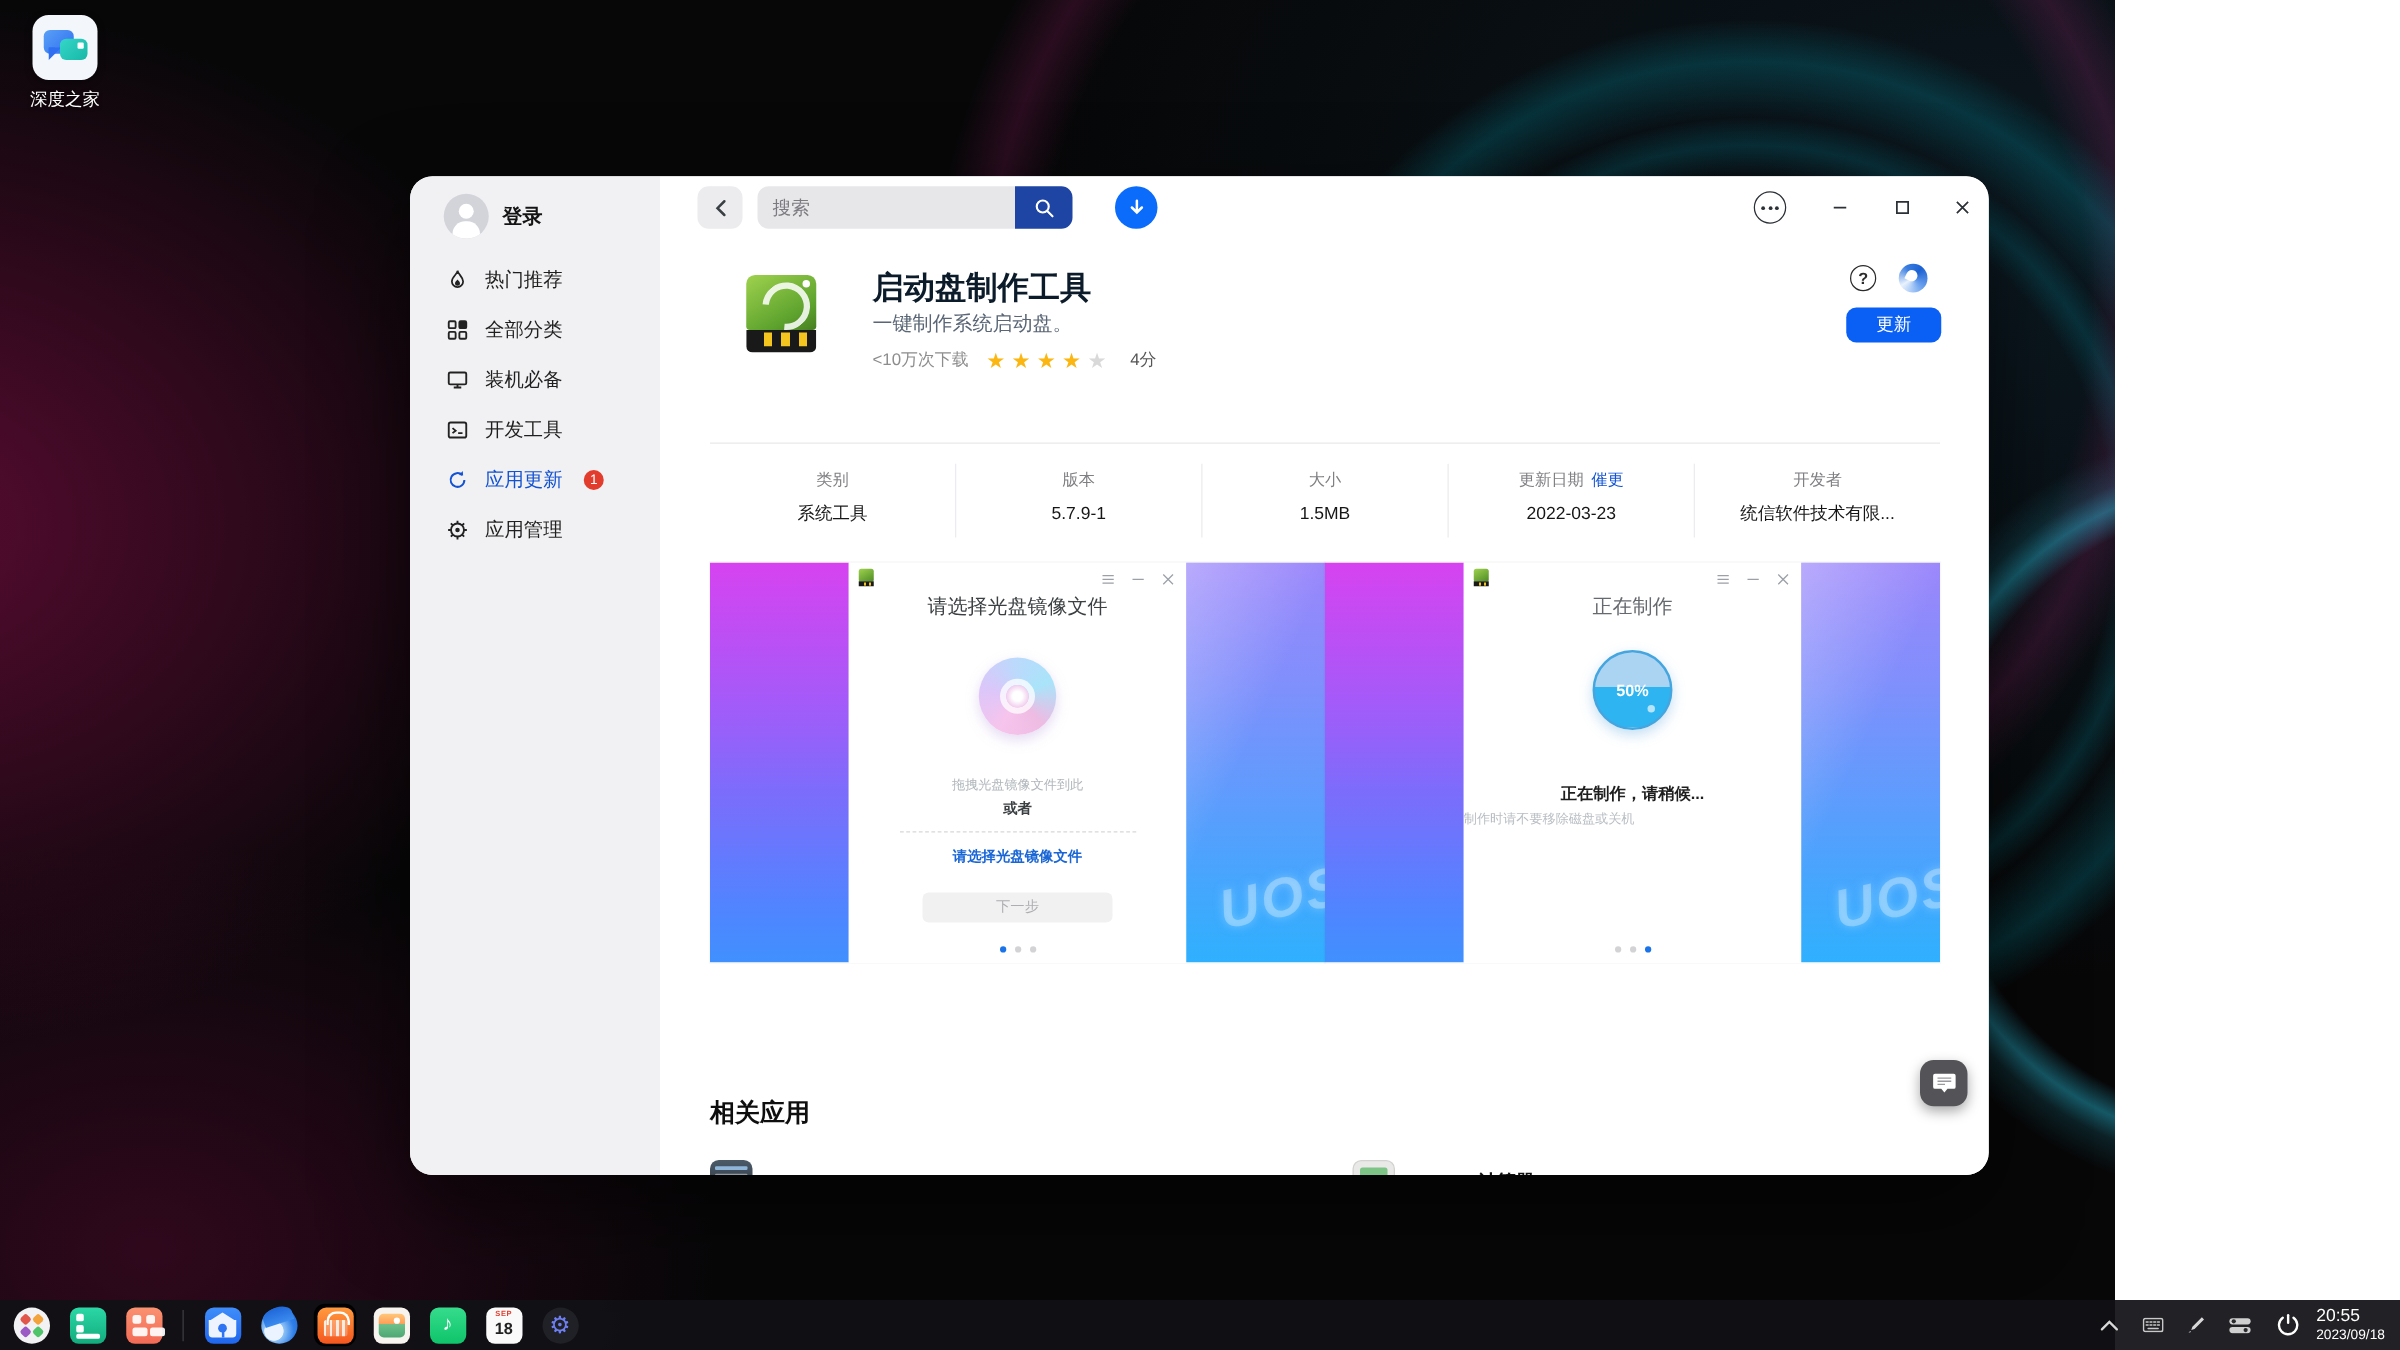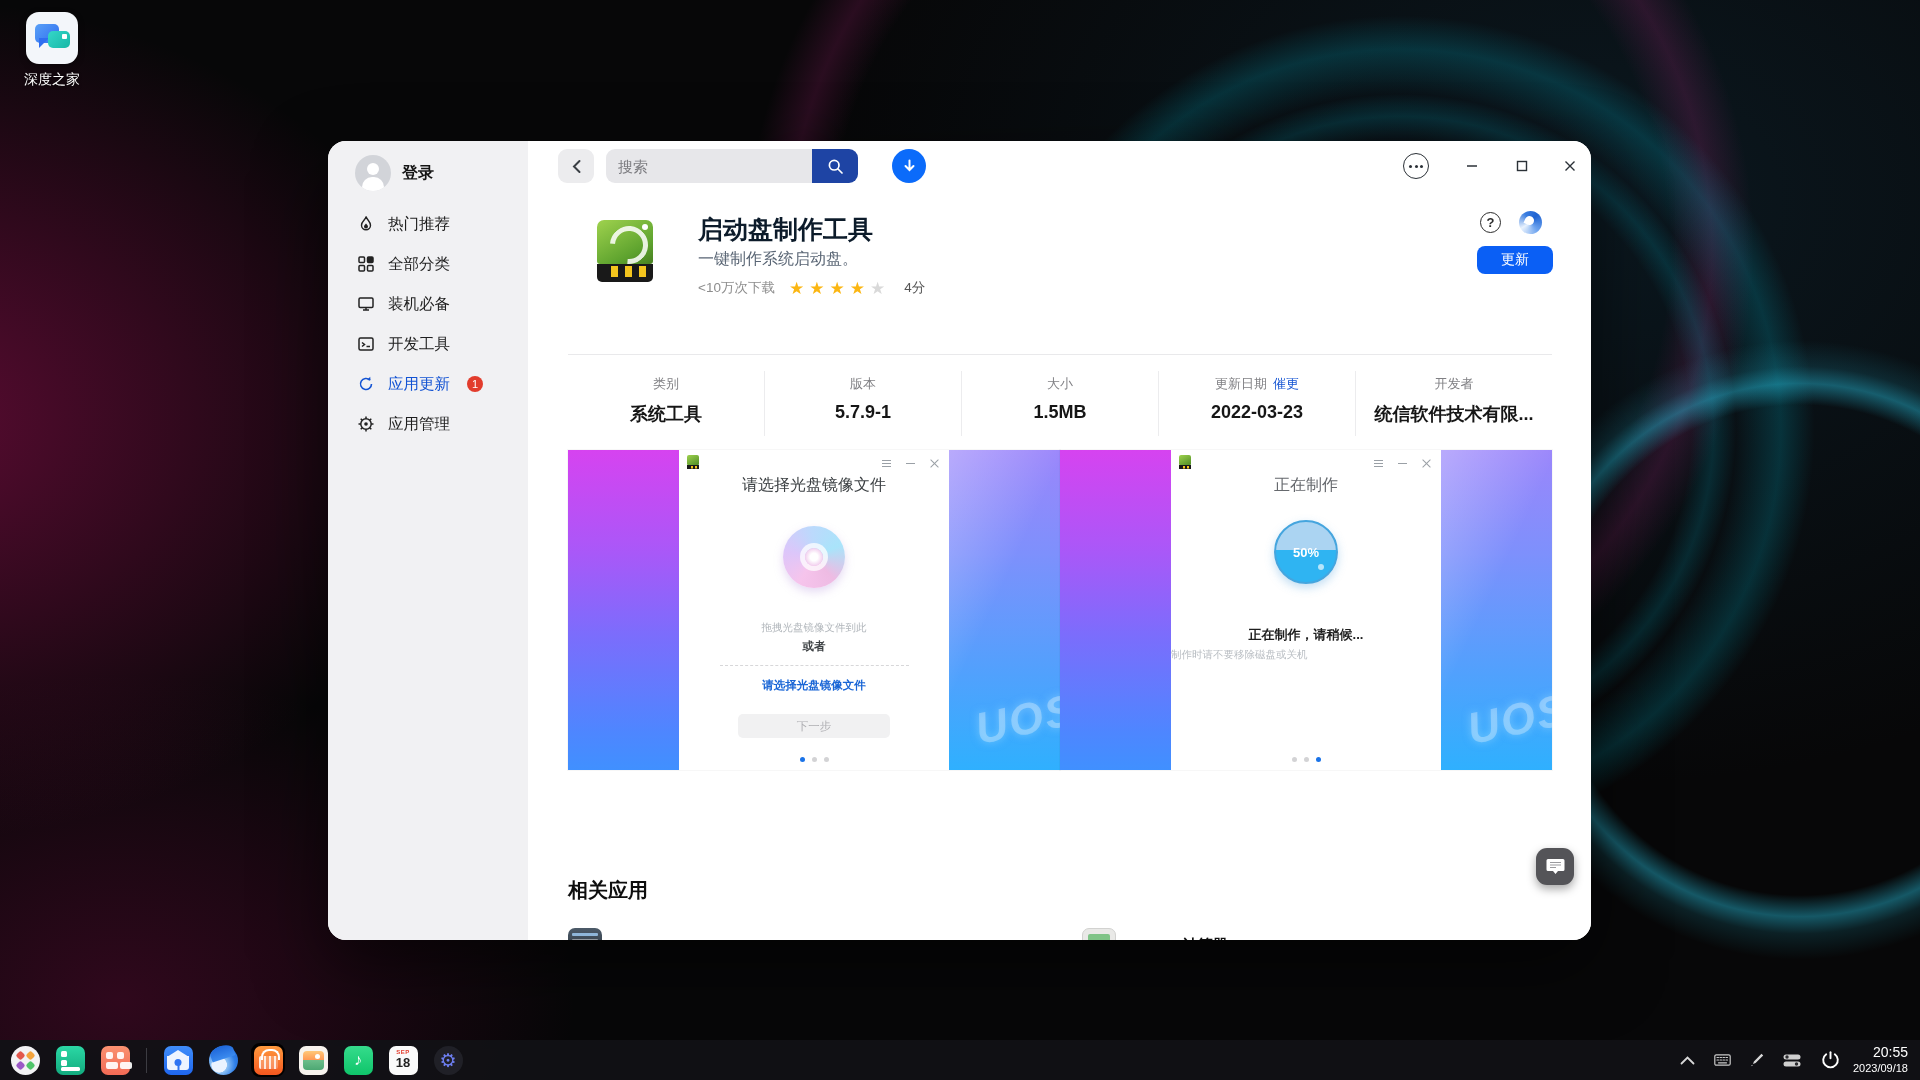--- a/index.html
+++ b/index.html
@@ -1,18 +1,18 @@
 <!DOCTYPE html>
 <html><head>
 <meta charset="utf-8">
 <style>
   * { margin:0; padding:0; box-sizing:border-box; }
   html,body { width:1920px; height:1080px; overflow:hidden; font-family:"Liberation Sans","DejaVu Sans",sans-serif; }
   .desktop {
-    position:relative; width:1920px; height:1080px;
+    position:relative; width:1692px; height:1080px;
     background:
       radial-gradient(circle 430px at 1800px 650px, transparent 57%, rgba(45,220,255,0.38) 62%, rgba(45,220,255,0.12) 66%, transparent 72%),
       radial-gradient(circle 560px at 1400px 430px, transparent 52%, rgba(0,190,215,0.16) 56%, transparent 60%, rgba(0,190,215,0.20) 68%, transparent 74%),
       radial-gradient(circle 700px at 1250px 250px, transparent 60%, rgba(200,40,140,0.18) 66%, transparent 72%),
       radial-gradient(900px 700px at -80px 420px, rgba(170,15,90,0.50), transparent 60%),
       radial-gradient(700px 500px at 120px 1000px, rgba(130,10,70,0.33), transparent 65%),
       radial-gradient(1200px 900px at 1600px 200px, rgba(18,55,75,0.35), transparent 65%),
       #070708;
   }
   
@@ -72,21 +72,21 @@
   .btn-update { position:absolute; left:949px; top:105px; width:76px; height:28px; background:#0a5ff5; color:#fff; font-size:14px; border:none; border-radius:8px; cursor:pointer; font-family:inherit; }
 
   .divider { position:absolute; left:40px; width:984px; top:213px; height:1px; background:#e9e9eb; }
 
   
   .info-row { position:absolute; left:40px; top:230px; width:984px; display:flex; }
   .info-col { flex:1; text-align:center; padding:4px 0 10px; border-right:1px solid #ececee; }
   .info-col:last-child { border-right:none; }
   .info-label { font-size:13px; color:#808084; margin-bottom:9px; }
   .info-label .urge { color:#1353d3; margin-left:6px; cursor:pointer; }
-  .info-value { font-size:18px; color:#161616; font-weight:700; }
+  .info-value { font-size:14px; color:#161616; font-weight:400; }
 
   
   .carousel { position:absolute; left:40px; top:309px; width:984px; height:320px; display:flex; }
   .shot { flex:1; display:flex; overflow:hidden; position:relative; cursor:pointer; box-shadow:0 0 0 1px rgba(0,0,0,0.03); }
   .strip-l { width:111px; flex:none; background:linear-gradient(180deg,#d643f0 0%,#a958f8 32%,#7b6dfc 58%,#4e86ff 88%,#4090ff 100%); }
   .strip-r { width:111px; flex:none; position:relative; overflow:hidden; background:linear-gradient(180deg,#9b86fb 0%,#7e90fc 32%,#53a0fd 68%,#2fb0fe 100%); }
   .strip-r::before { content:""; position:absolute; inset:0; background:linear-gradient(115deg,rgba(255,255,255,0.30) 0%,rgba(255,255,255,0) 45%); }
   .uos-mark { position:absolute; bottom:26px; right:-16px; font-size:44px; font-weight:bold; font-style:italic; letter-spacing:2px; color:rgba(255,255,255,0.30); transform:rotate(-12deg); text-shadow:0 0 8px rgba(160,220,255,0.55); }
   .mini { flex:1; background:#fff; position:relative; }
   .mini-icon { position:absolute; left:8px; top:5px; width:12px; height:10px; background:linear-gradient(150deg,#9fd24e,#4e8c25); border-radius:2px 2px 1px 1px; }
@@ -162,21 +162,21 @@
   .ic-photos::before { content:""; position:absolute; left:4px; top:5px; width:21px; height:19px; border-radius:4px; background:linear-gradient(180deg,#ffc879 0%,#ff9b56 45%,#6ebf8b 45%,#4da873 100%); }
   .ic-photos::after { content:""; position:absolute; right:8px; top:8px; width:5px; height:5px; border-radius:50%; background:#fff; }
   .ic-music { background:linear-gradient(180deg,#35dc8c,#0fc46a); color:#fff; display:flex; align-items:center; justify-content:center; font-size:16px; }
   .ic-calendar { background:#fafafa; }
   .ic-calendar .cal-mon { position:absolute; top:3px; left:0; right:0; text-align:center; font-size:6px; font-weight:bold; color:#e23c2c; letter-spacing:0.5px; }
   .ic-calendar .cal-day { position:absolute; top:9px; left:0; right:0; text-align:center; font-size:13px; font-weight:bold; color:#222; }
   .ic-control { border-radius:50%; background:#202027; display:flex; align-items:center; justify-content:center; color:#6e7ff2; font-size:19px; font-family:"DejaVu Sans",sans-serif; }
   .tb-spacer { flex:1; }
   .tray { display:flex; align-items:center; gap:19px; margin-right:12px; }
   .tray .tr-btn { background:none; border:none; cursor:pointer; display:flex; align-items:center; justify-content:center; padding:0; }
-  .clock { text-align:right; color:#fff; cursor:default; line-height:1.25; margin-right:4px; }
+  .clock { color:#fff; cursor:default; line-height:1.25; margin-right:4px; }
   .clock .time { font-size:14px; }
   .clock .date { font-size:11px; }
 </style>
 </head>
 <body>
 
 <div class="desktop">
 
   <div class="shortcut">
     <div class="sc-icon">

